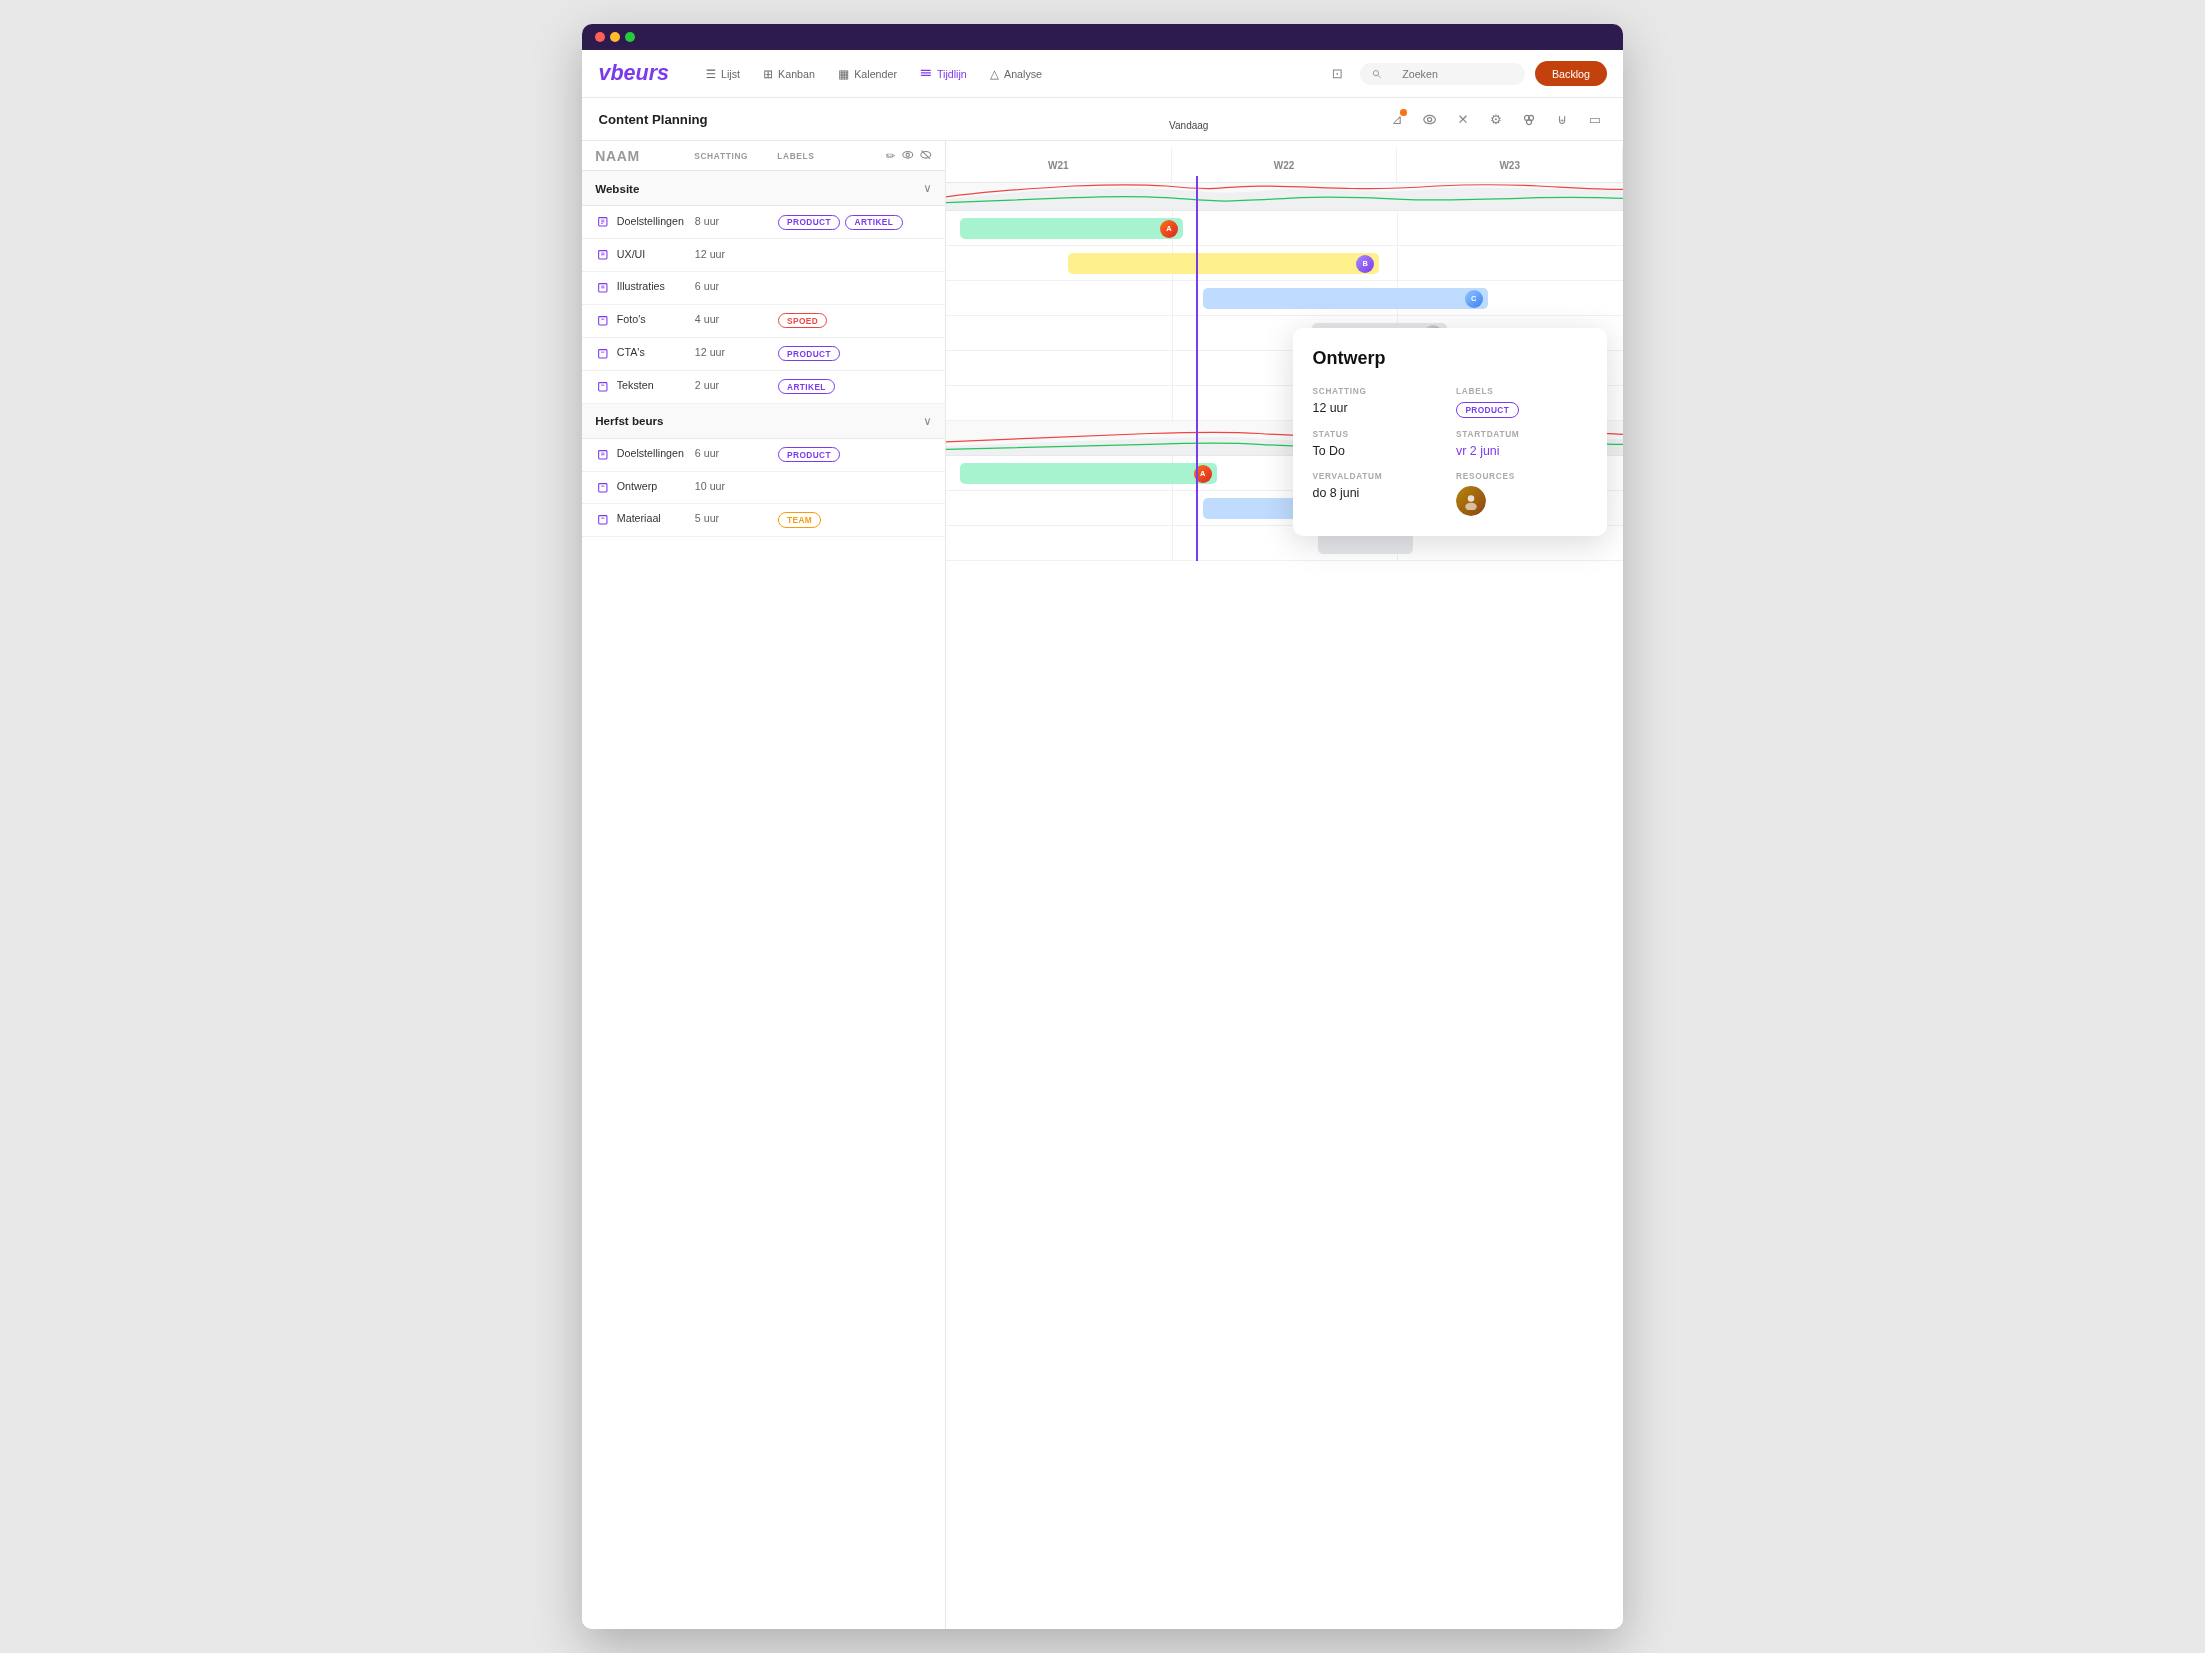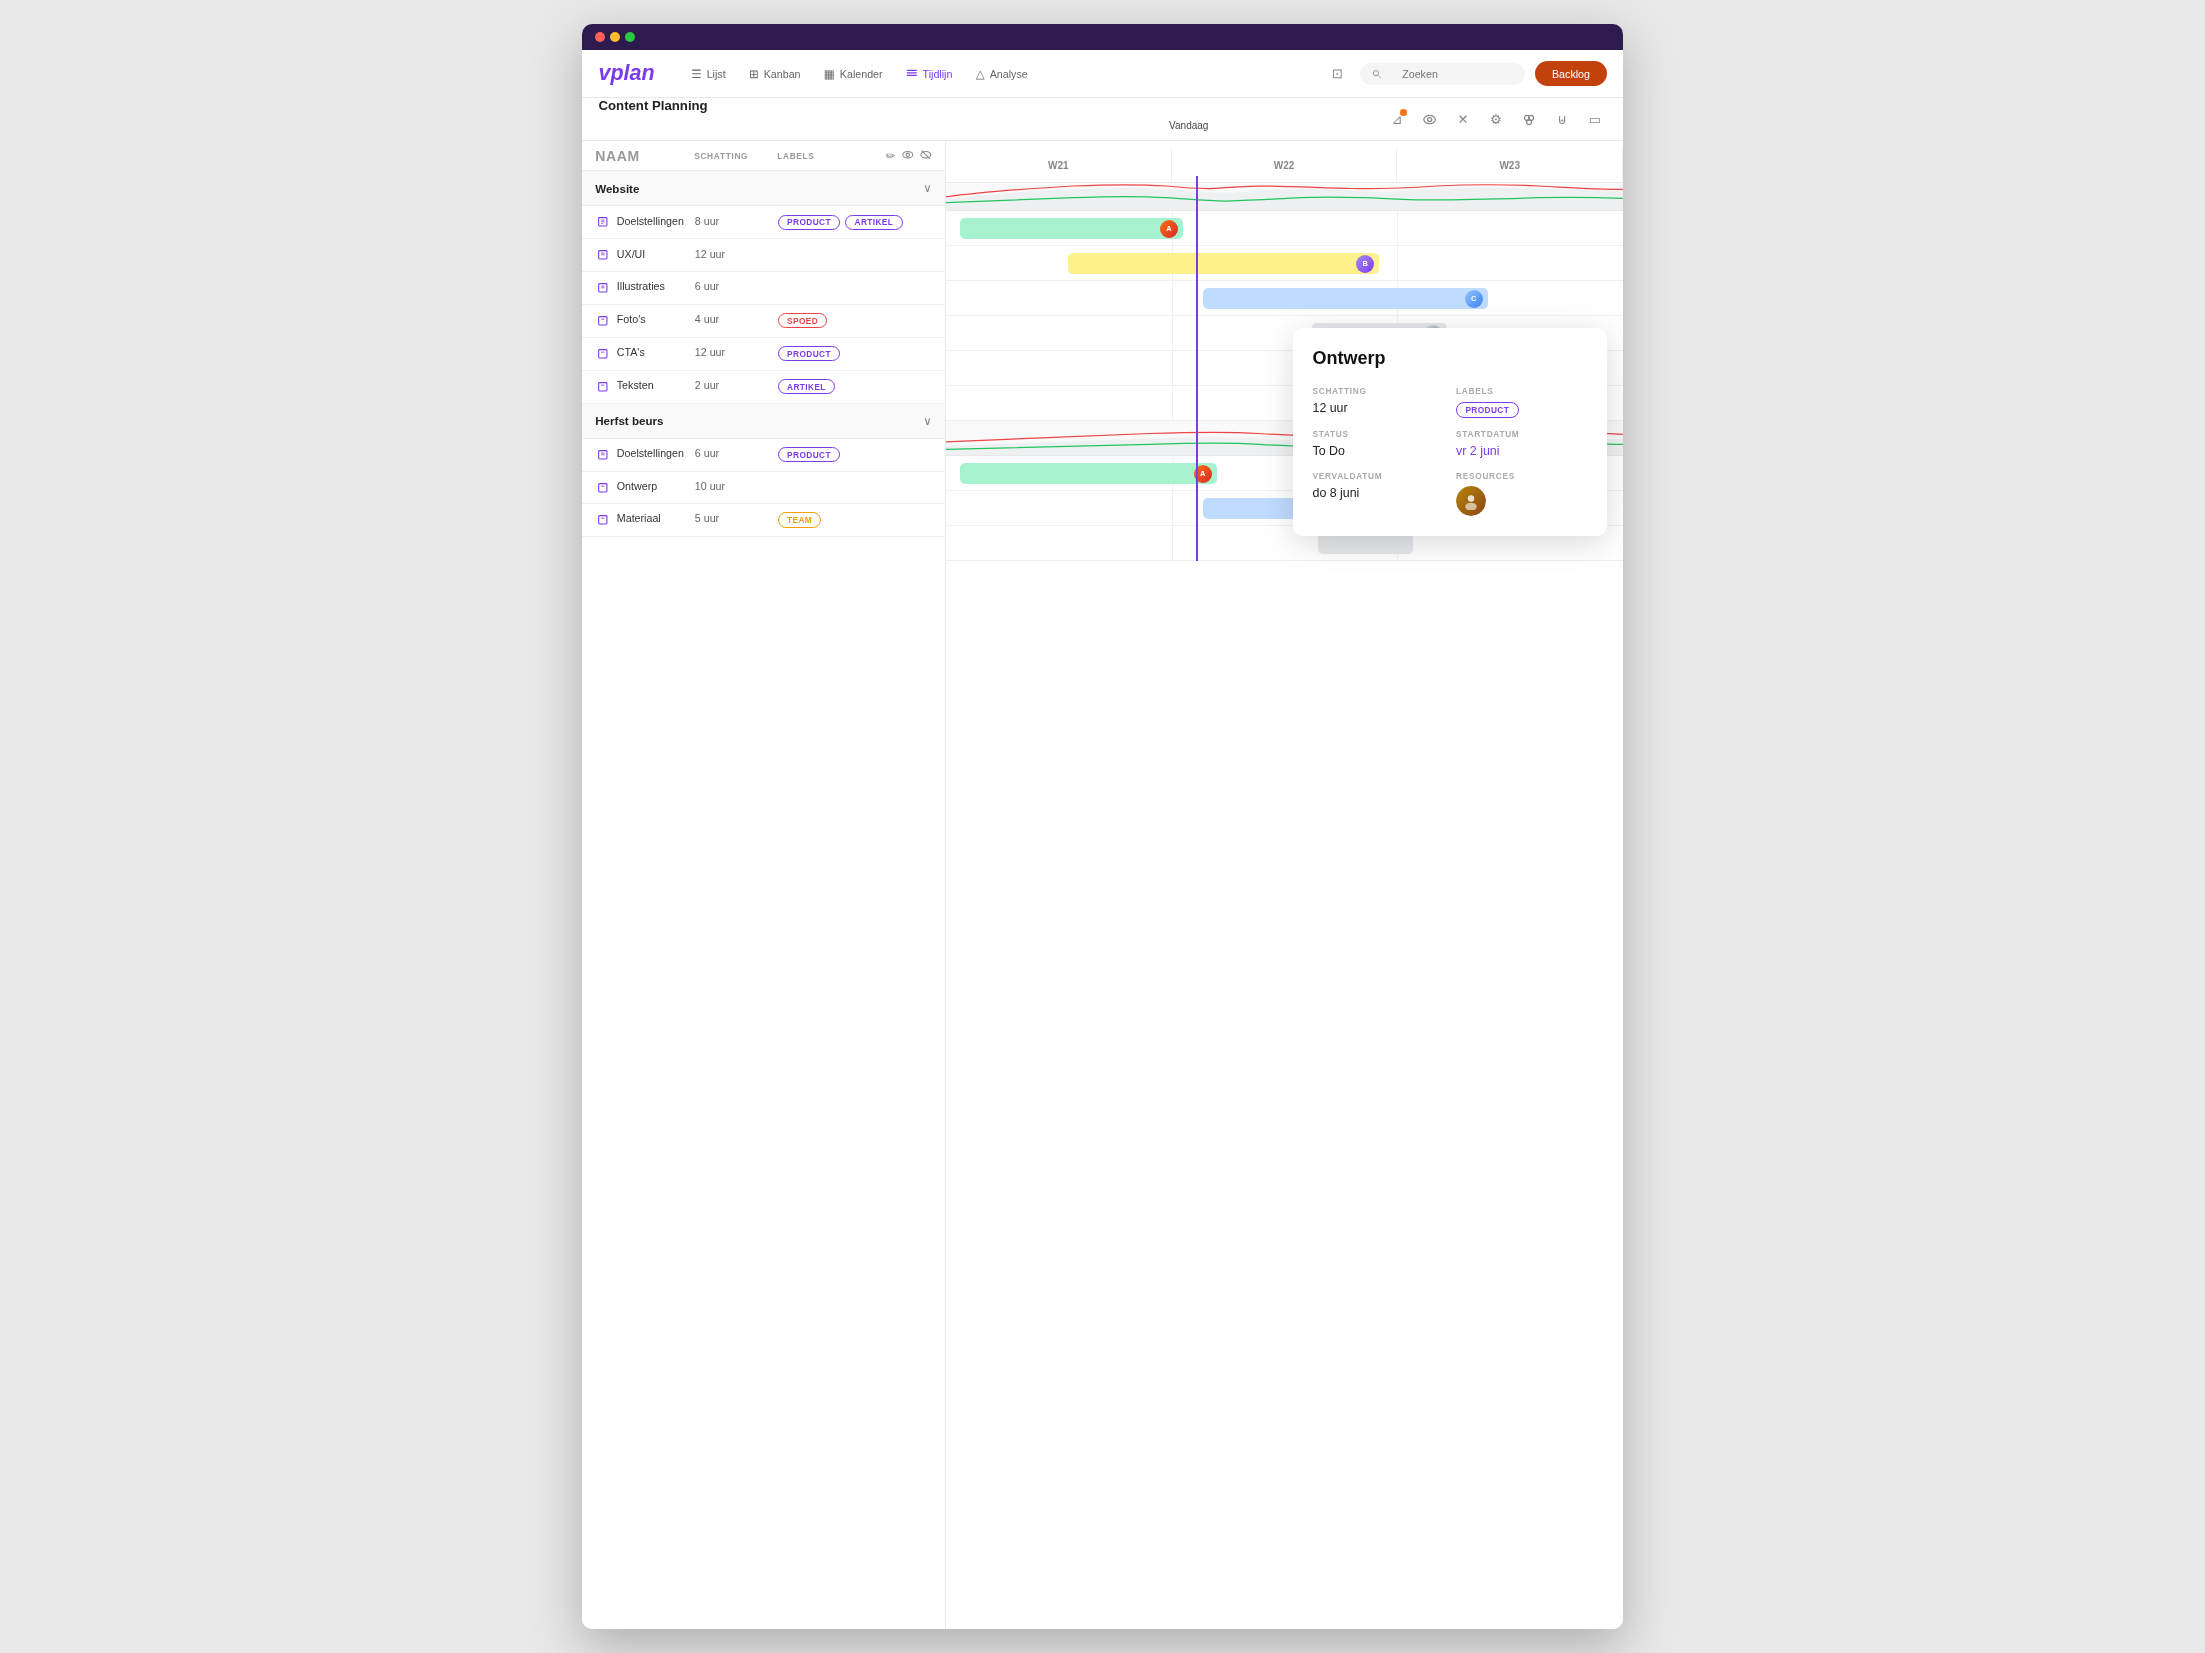--- a/index.html
+++ b/index.html
@@ -112,20 +112,21 @@
       padding: 6.6px 16.5px;
       font-size: 10.7px;
       font-weight: 400;
       cursor: pointer;
     }
 
     
     .sub-header {
       background: #fff;
       display: flex;
+      align-items: center;
       padding: 0 16.5px;
       height: 43px;
       border-bottom: 0.8px solid #e8e8e8;
     }
     .page-title {
       font-size: 13.2px;
       font-weight: 600;
       color: #222;
       flex: 1;
     }
@@ -440,21 +441,21 @@
     <div class="browser-dots">
       <div class="browser-dot dot-red"></div>
       <div class="browser-dot dot-yellow"></div>
       <div class="browser-dot dot-green"></div>
     </div>
   </div>
 
   <div class="top-nav">
     <div class="logo">
       <span class="logo-text">
-        <span style="font-style:italic; color:#7c3aed; font-weight:800;">v</span><span style="font-style:italic; color:#7c3aed; font-weight:600;">plan</span>
+        <span style="font-style:italic; color:#7c3aed; font-weight:800;">v</span><span style="font-style:italic; color:#7c3aed; font-weight:600;">beurs</span>
       </span>
     </div>
 
     <div class="nav-items">
 
       <div class="nav-item">
         <span class="nav-item-icon">☰</span>
         <span>Lijst</span>
       </div>
 

